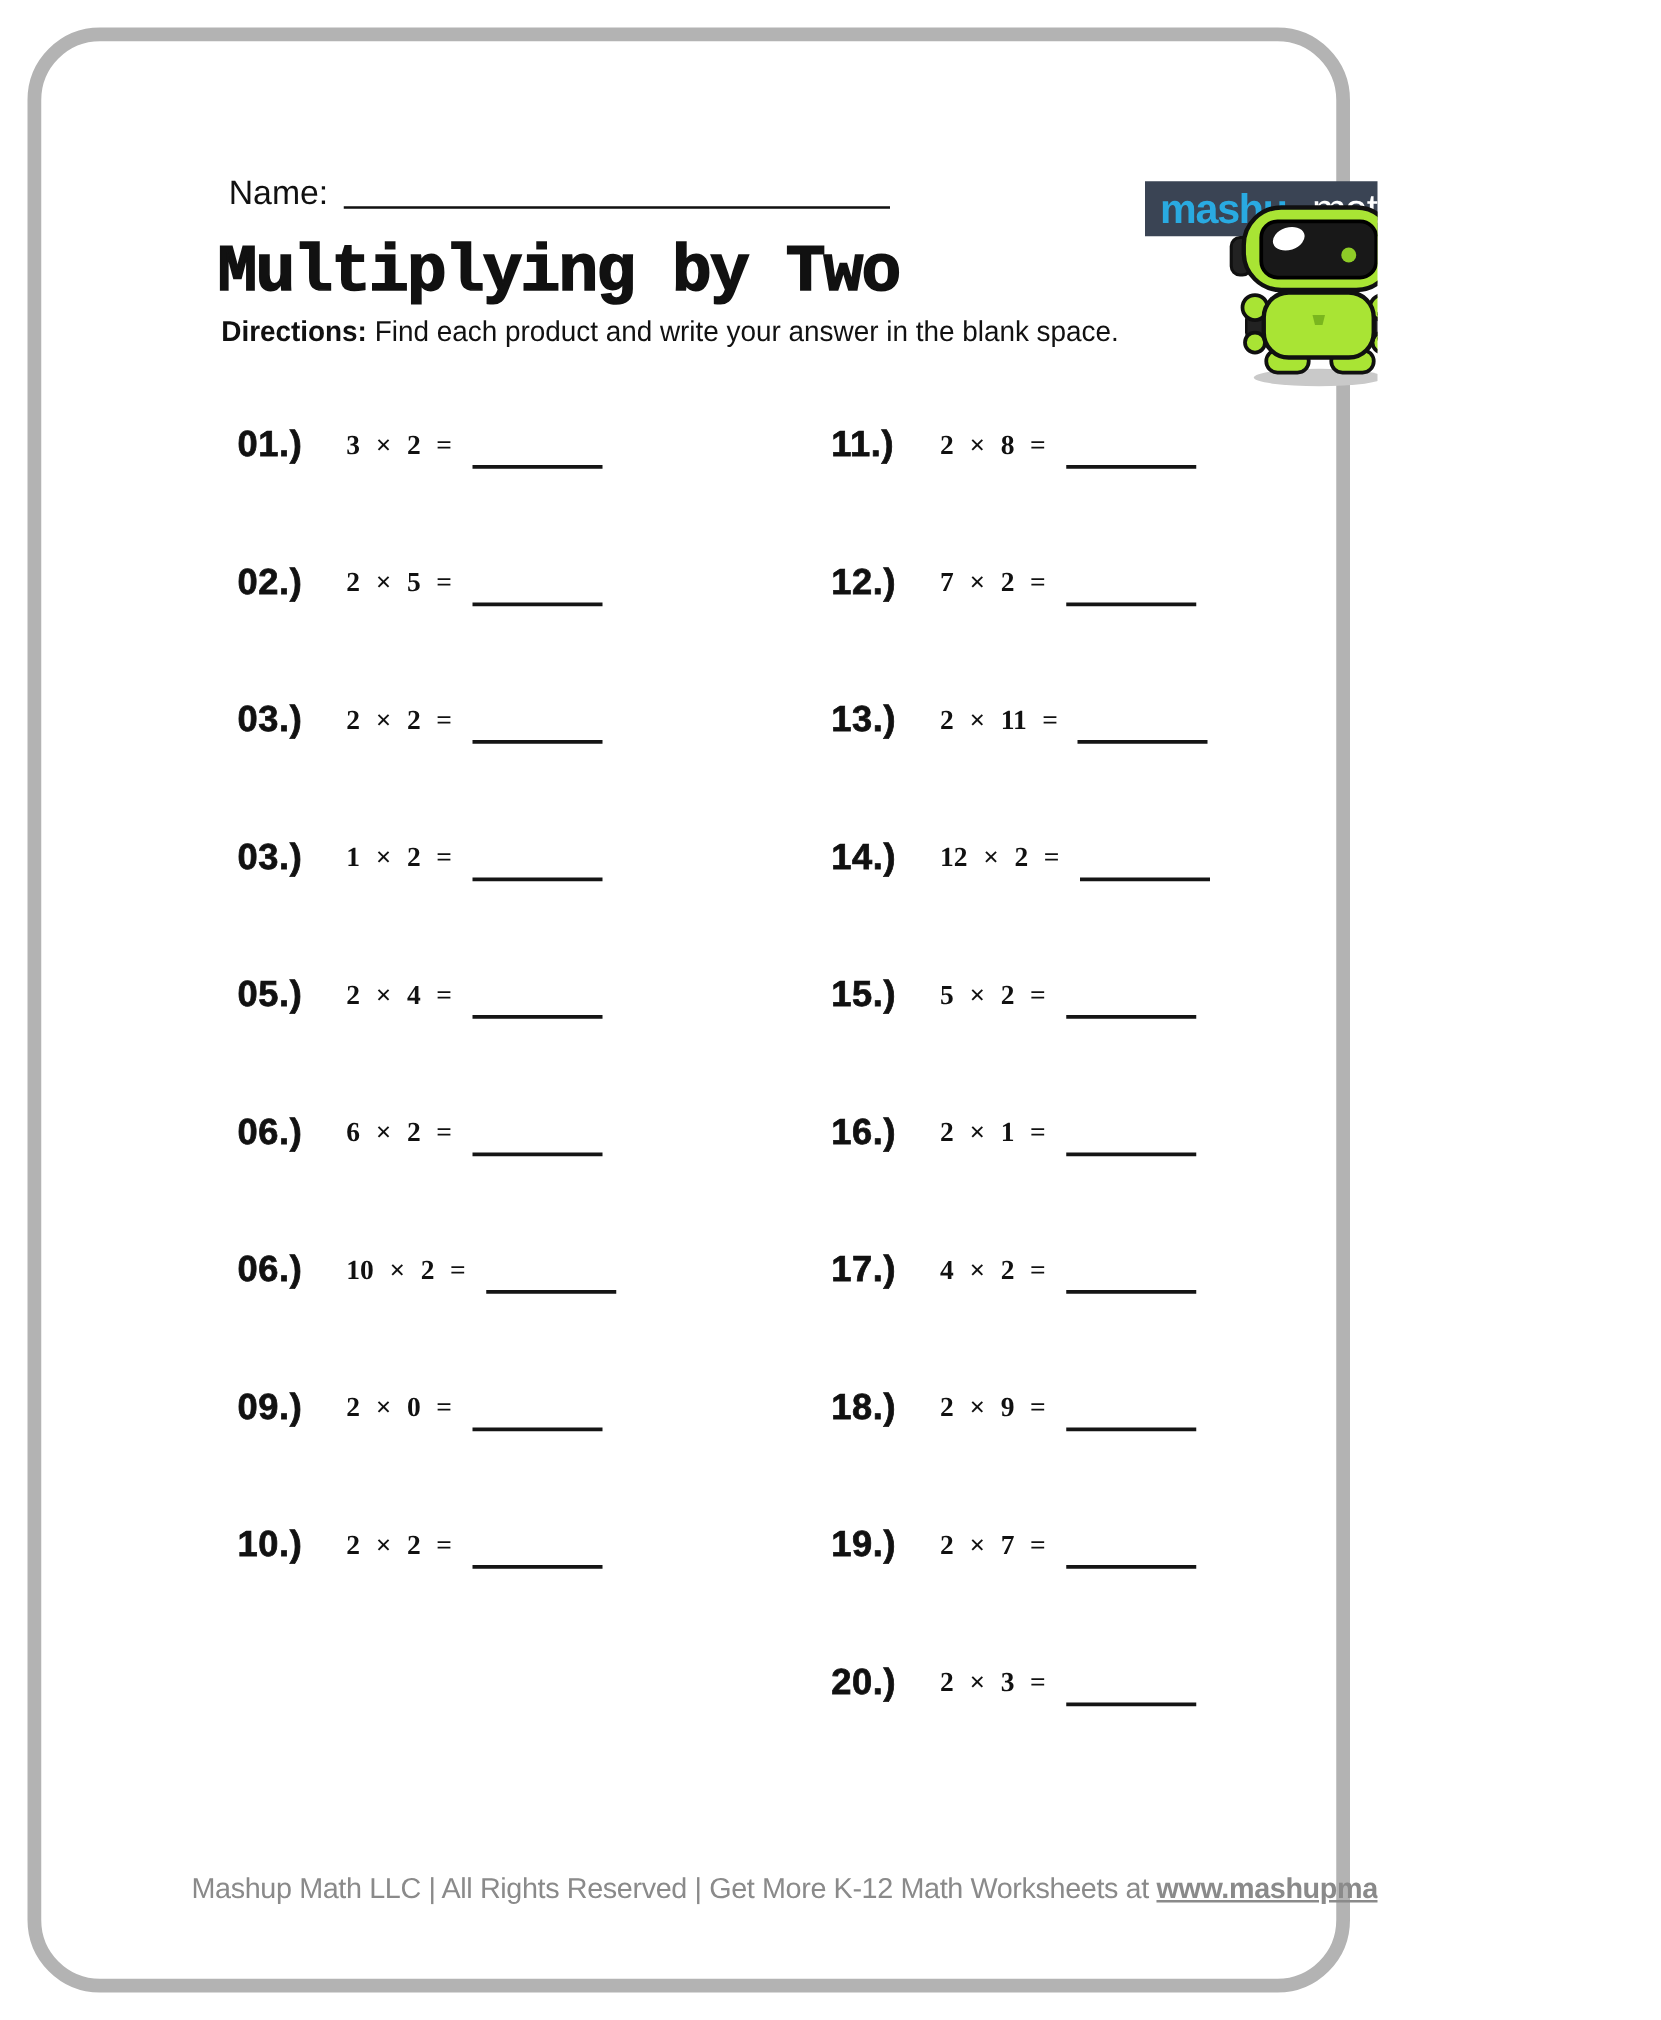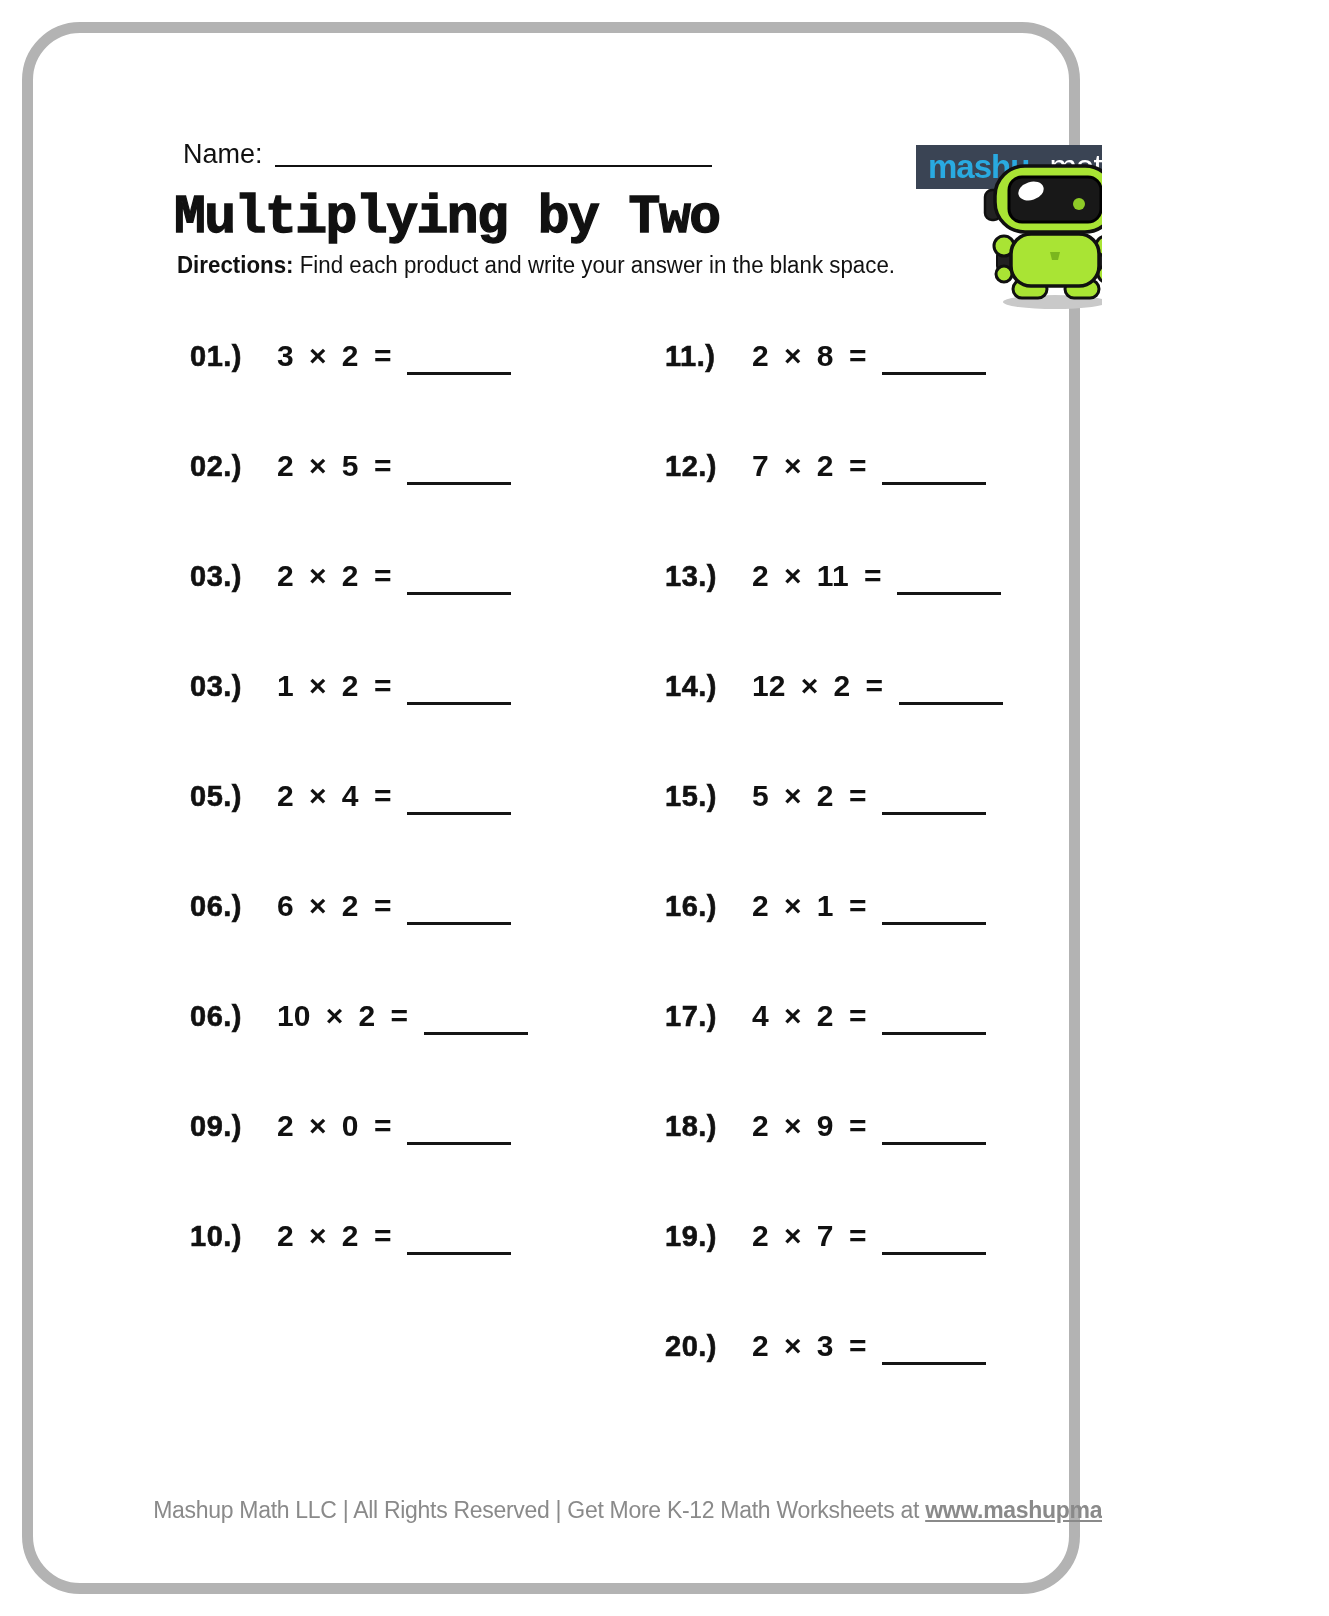--- a/index.html
+++ b/index.html
@@ -34,21 +34,21 @@
   .directions b{font-weight:bold;}
 
   
   .problems{position:absolute;left:178px;top:338px;width:1100px;}
   .col{position:absolute;top:0;width:520px;}
   .col-left{left:12px;}
   .col-right{left:487px;}
   .prow{height:110px;display:flex;align-items:flex-start;}
   .pnum{flex:0 0 87px;font-size:29px;font-weight:bold;letter-spacing:.5px;
         line-height:36px;-webkit-text-stroke:.6px #111;}
-  .pexpr{font-family:Liberation Sans, sans-serif;font-weight:bold;font-size:30px;line-height:36px;
+  .pexpr{font-family:Liberation Serif, serif;font-weight:bold;font-size:22px;line-height:36px;
          word-spacing:7px;white-space:nowrap;}
   .pblank{display:inline-block;width:104px;height:1px;border-bottom:3px solid #151515;
           margin-left:16px;margin-top:33px;}
 
   
   .footer{position:absolute;left:0;top:1497px;width:1329px;text-align:center;
           font-size:23px;color:#8a8a8a;letter-spacing:-.3px;}
   .footer .link{text-decoration:underline;color:#8a8a8a;font-weight:bold;}
   .page-number{position:absolute;left:1128px;top:1499px;font-size:27px;color:#111;}
 </style>

